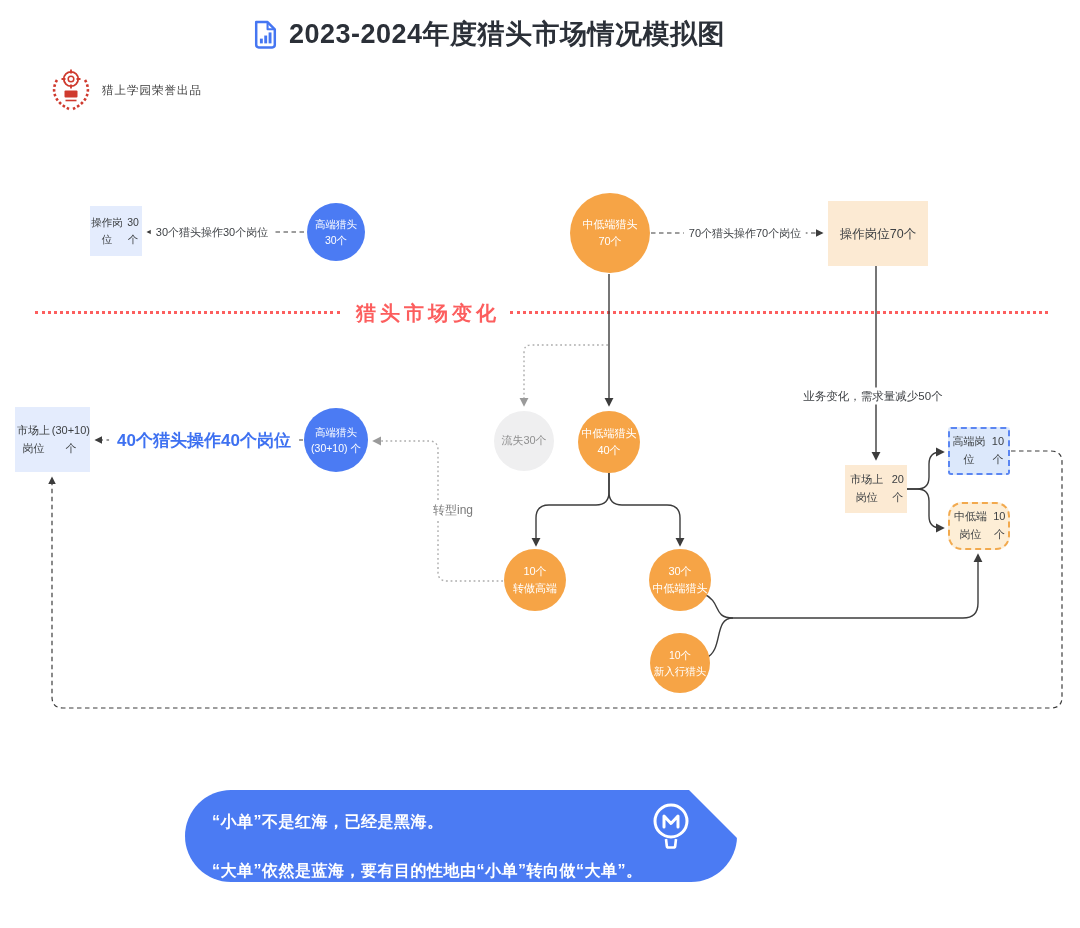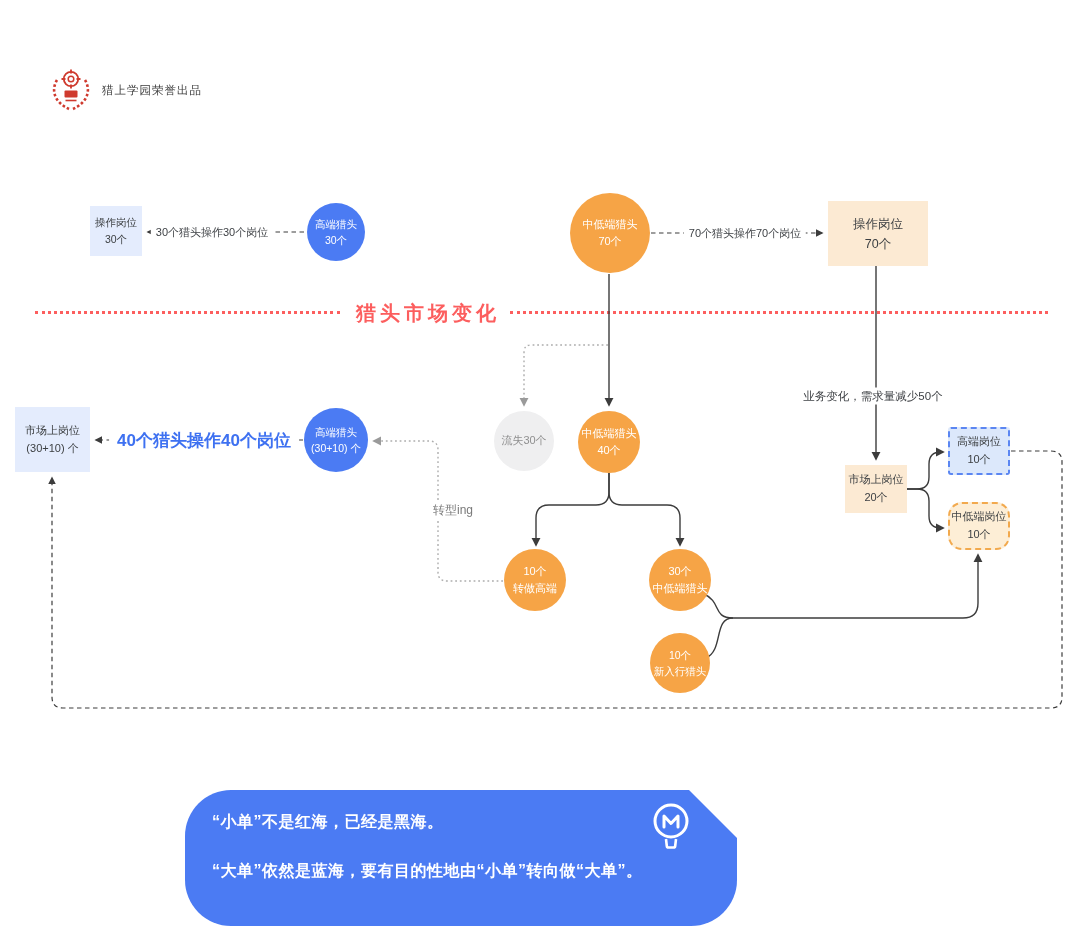--- a/index.html
+++ b/index.html
@@ -22,48 +22,58 @@
 
   
   .wires { position:absolute; left:0; top:0; z-index:2; }
 
   
   .circle { position:absolute; border-radius:50%; display:flex; flex-direction:column; align-items:center;
     justify-content:center; text-align:center; color:#fff; line-height:1.55; z-index:3; }
   .c-blue { background:#4b7bf3; }
   .c-orange { background:#f6a446; }
   .c-gray { background:#efeff0; color:#8f8f8f; }
-  .box { position:absolute; display:flex; flex-direction:column; align-items:center; justify-content:center;
+  .box { position:absolute; display:flex; flex-direction:row; align-items:center; justify-content:center;
     text-align:center; color:#3d4043; line-height:1.6; z-index:3; }
   .b-lblue { background:#e4ecfd; }
   .b-lorange { background:#fcead3; }
   .b-dashblue { background:#dce8fb; border:2px dashed #5b86f2; border-radius:3px; }
   .b-dashorange { background:#fdeed6; border:2px dashed #f2a94d; border-radius:14px; }
 
   
   .lbl { position:absolute; transform:translate(-50%,-50%); white-space:nowrap; background:#fff; z-index:4; }
   .lbl-plain { font-size:11px; color:#3f4246; padding:1px 5px; }
   .lbl-mid { font-size:11.5px; color:#3f4246; padding:1px 5px; }
   .lbl-blue { font-size:17px; font-weight:bold; color:#3e71f1; padding:1px 8px; }
   .lbl-orange { font-size:17px; font-weight:bold; color:#ef8e1a; padding:1px 8px; }
   .lbl-gray { font-size:12px; color:#7a7a7a; padding:1px 4px; }
 
   
-  .callout { position:absolute; left:185px; top:790px; width:552px; height:136px; background:#4b7bf3;
+  .callout { position:absolute; left:185px; top:790px; width:552px; height:92px; background:#4b7bf3;
     border-radius:46px; clip-path:polygon(0 0, calc(100% - 48px) 0, 100% 48px, 100% 100%, 0 100%); z-index:5; }
   .callout-line { position:absolute; left:27px; color:#fff; font-size:16px; font-weight:bold; letter-spacing:0.5px; white-space:nowrap; }
   .cl1 { top:22px; }
   .cl2 { top:71px; }
   .bulb { position:absolute; left:466px; top:13px; }
 </style>
 </head>
 <body>
 
 <div class="canvas">
 
+  <div class="header">
+    <svg width="27" height="31" viewBox="0 0 26 30">
+      <path d="M4 3 H15 L22 10 V25 Q22 27.5 19.5 27.5 H6.5 Q4 27.5 4 25 Z" fill="none" stroke="#4576f2" stroke-width="2.4" stroke-linejoin="round"></path>
+      <path d="M15 3 V10 H22" fill="none" stroke="#4576f2" stroke-width="2" stroke-linejoin="round"></path>
+      <rect x="7.6" y="19" width="2.8" height="4.6" fill="#4576f2"></rect>
+      <rect x="11.8" y="16" width="2.8" height="7.6" fill="#4576f2"></rect>
+      <rect x="16" y="13" width="2.8" height="10.6" fill="#4576f2"></rect>
+    </svg>
+    <div class="title">2023-2024年度猎头市场情况模拟图</div>
+  </div>
 
   <div class="brand">
     <svg width="46" height="44" viewBox="0 0 46 44">
       <path d="M9 12 C3 22 6 34 21 41" fill="none" stroke="#cf3a2e" stroke-width="2.6" stroke-dasharray="2.6 2.2"></path>
       <path d="M37 12 C43 22 40 34 25 41" fill="none" stroke="#cf3a2e" stroke-width="2.6" stroke-dasharray="2.6 2.2"></path>
       <circle cx="23" cy="11" r="7.2" fill="none" stroke="#cf3a2e" stroke-width="1.8"></circle>
       <circle cx="23" cy="11" r="2.8" fill="none" stroke="#cf3a2e" stroke-width="1.5"></circle>
       <path d="M23 1.5 V5.5 M23 16.5 V20.5 M13.5 11 H17.5 M28.5 11 H32.5" stroke="#cf3a2e" stroke-width="1.8"></path>
       <rect x="16.5" y="22.5" width="13" height="7" rx="1" fill="#cf3a2e"></rect>
       <path d="M17.5 32.5 H28.5" stroke="#cf3a2e" stroke-width="1.6"></path>

